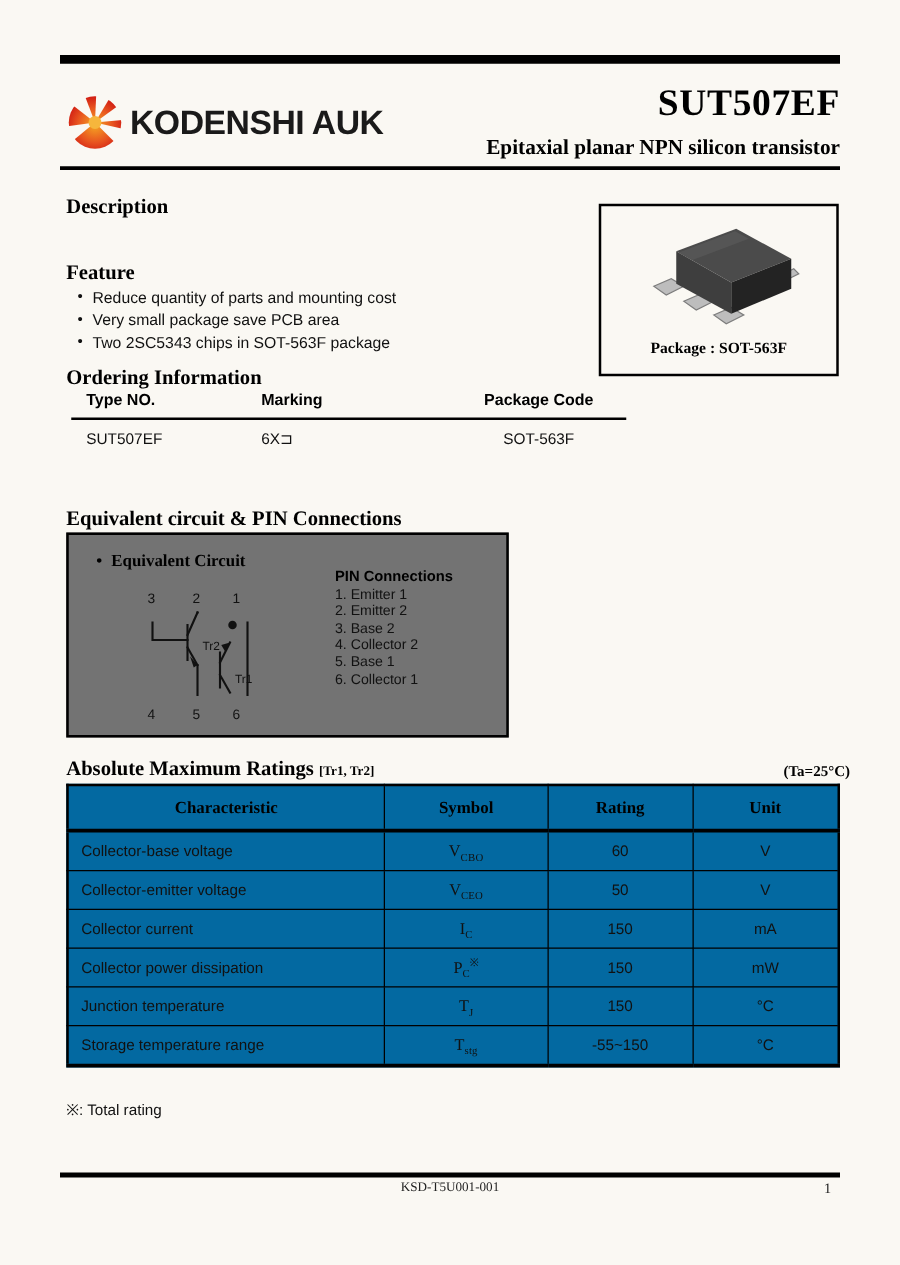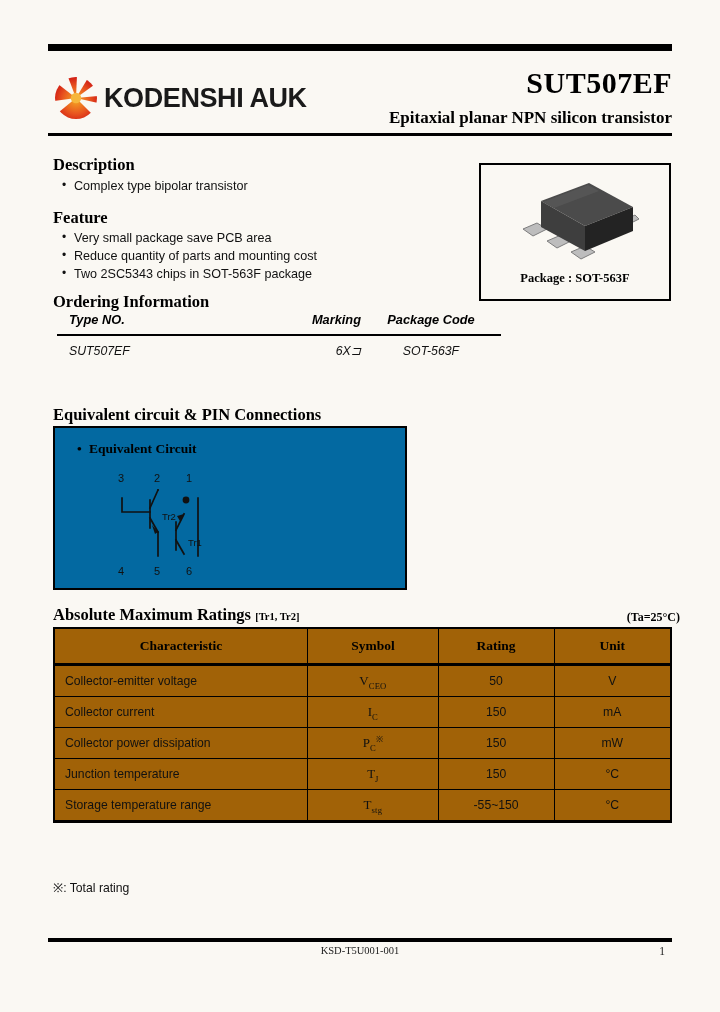--- a/index.html
+++ b/index.html
@@ -132,39 +132,38 @@
     font-weight: bold;
     font-size: 12.5px;
     color: #000;
   }
 
   
   .ord {
     position: absolute;
     left: 57px; top: 312px;
     width: 444px;
-    font-style: italic;
   }
   .ord-row {
     display: flex;
     font-family: "Liberation Sans", sans-serif;
   }
   .ord-head .c {
     font-size: 12.8px;
     font-weight: bold;
     color: #000;
     padding-bottom: 5px;
   }
   .ord-body .c {
     font-size: 12.3px;
     color: #111;
     padding-top: 8px;
   }
   .ord .c1 { width: 152px; text-align: left; padding-left: 12px; box-sizing: border-box;}
-  .ord .c2 { width: 152px; text-align: right; }
+  .ord .c2 { width: 152px; text-align: left; }
   .ord .c3 { width: 140px; text-align: center; }
   .ord-line {
     position: absolute;
     left: 57px; top: 334px;
     width: 444px; height: 2px;
     background: #000;
   }
   .ord-note {
     position: absolute;
     left: 0; top: 58px;
@@ -177,21 +176,21 @@
     box-sizing: border-box;
     margin-top: 37px;
   }
 
   
   .eq-box {
     position: absolute;
     left: 53px; top: 426px;
     width: 350px; height: 160px;
     border: 2px solid #000;
-    background: #0369a1;
+    background: #737373;
   }
   .eq-title {
     position: absolute;
     left: 34px; top: 13px;
     font-family: "Liberation Serif", serif;
     font-weight: bold;
     font-size: 13.5px;
     white-space: nowrap;
   }
   .eq-title::before {
@@ -226,21 +225,21 @@
     right: 40px; top: 610px;
     font-family: "Liberation Serif", serif;
     font-weight: bold;
     font-size: 12px;
   }
   table.ratings {
     position: absolute;
     left: 53px; top: 627px;
     width: 619px;
     border-collapse: collapse;
-    background: #a16207;
+    background: #0369a1;
   }
   table.ratings th, table.ratings td {
     border: 1px solid #000;
     padding: 0;
     height: 30px;
   }
   table.ratings thead th {
     font-family: "Liberation Serif", serif;
     font-weight: bold;
     font-size: 13.5px;
@@ -334,28 +333,25 @@
       </svg>
     </div>
     <div class="logo-text">KODENSHI AUK</div>
   </div>
 
   <div class="part-number">SUT507EF</div>
   <div class="part-subtitle">Epitaxial planar NPN silicon transistor</div>
   <div class="rule-under-header"></div>
 
   <div class="sec-head" style="left:53px; top:155px;">Description</div>
-  <div class="bullets" style="left:60px; top:177px;">
-    <div>Complex type bipolar transistor</div>
-  </div>
 
   <div class="sec-head" style="left:53px; top:208px;">Feature</div>
   <div class="bullets" style="left:60px; top:229px;">
+    <div>Reduce quantity of parts and mounting cost</div>
     <div>Very small package save PCB area</div>
-    <div>Reduce quantity of parts and mounting cost</div>
     <div>Two 2SC5343 chips in SOT-563F package</div>
   </div>
 
   <div class="pkg-box">
     <div class="pkg-img">
       <svg width="188" height="96" viewBox="0 0 188 96">
 
         <g fill="#bdbdbd" stroke="#7d7d7d" stroke-width="1">
           <polygon points="42,58 56,52 66,58 52,65"></polygon>
           <polygon points="66,70 80,64 90,70 76,77"></polygon>
@@ -429,39 +425,54 @@
         <polygon points="74,44 70,51 67,46" fill="#111"></polygon>
 
         <circle cx="76" cy="30" r="3.4" fill="#111"></circle>
         <g font-family="Liberation Sans, sans-serif" font-size="9.5" fill="#111">
           <text x="52" y="50">Tr2</text>
           <text x="78" y="76">Tr1</text>
         </g>
       </svg>
     </div>
 
+    <div class="pin-list">
+      <div class="pl-title">PIN Connections</div>
+      <div>1. Emitter 1</div>
+      <div>2. Emitter 2</div>
+      <div>3. Base 2</div>
+      <div>4. Collector 2</div>
+      <div>5. Base 1</div>
+      <div>6. Collector 1</div>
+    </div>
   </div>
 
   <div class="sec-head" style="left:53px; top:605px;">
     <span>Absolute Maximum Ratings</span>
     <span class="sub">[Tr1, Tr2]</span>
   </div>
   <div class="ta-note">(Ta=25°C)</div>
 
   <table class="ratings">
     <thead>
       <tr>
         <th class="col-char">Characteristic</th>
         <th class="col-sym">Symbol</th>
         <th class="col-rate">Rating</th>
         <th class="col-unit">Unit</th>
       </tr>
     </thead>
     <tbody>
       <tr>
+        <td class="char">Collector-base voltage</td>
+        <td><span class="sym"><span>V</span><sub>CBO</sub><sup></sup></span></td>
+        <td>60</td>
+        <td>V</td>
+      </tr>
+      <tr>
         <td class="char">Collector-emitter voltage</td>
         <td><span class="sym"><span>V</span><sub>CEO</sub><sup></sup></span></td>
         <td>50</td>
         <td>V</td>
       </tr>
       <tr>
         <td class="char">Collector current</td>
         <td><span class="sym"><span>I</span><sub>C</sub><sup></sup></span></td>
         <td>150</td>
         <td>mA</td>

